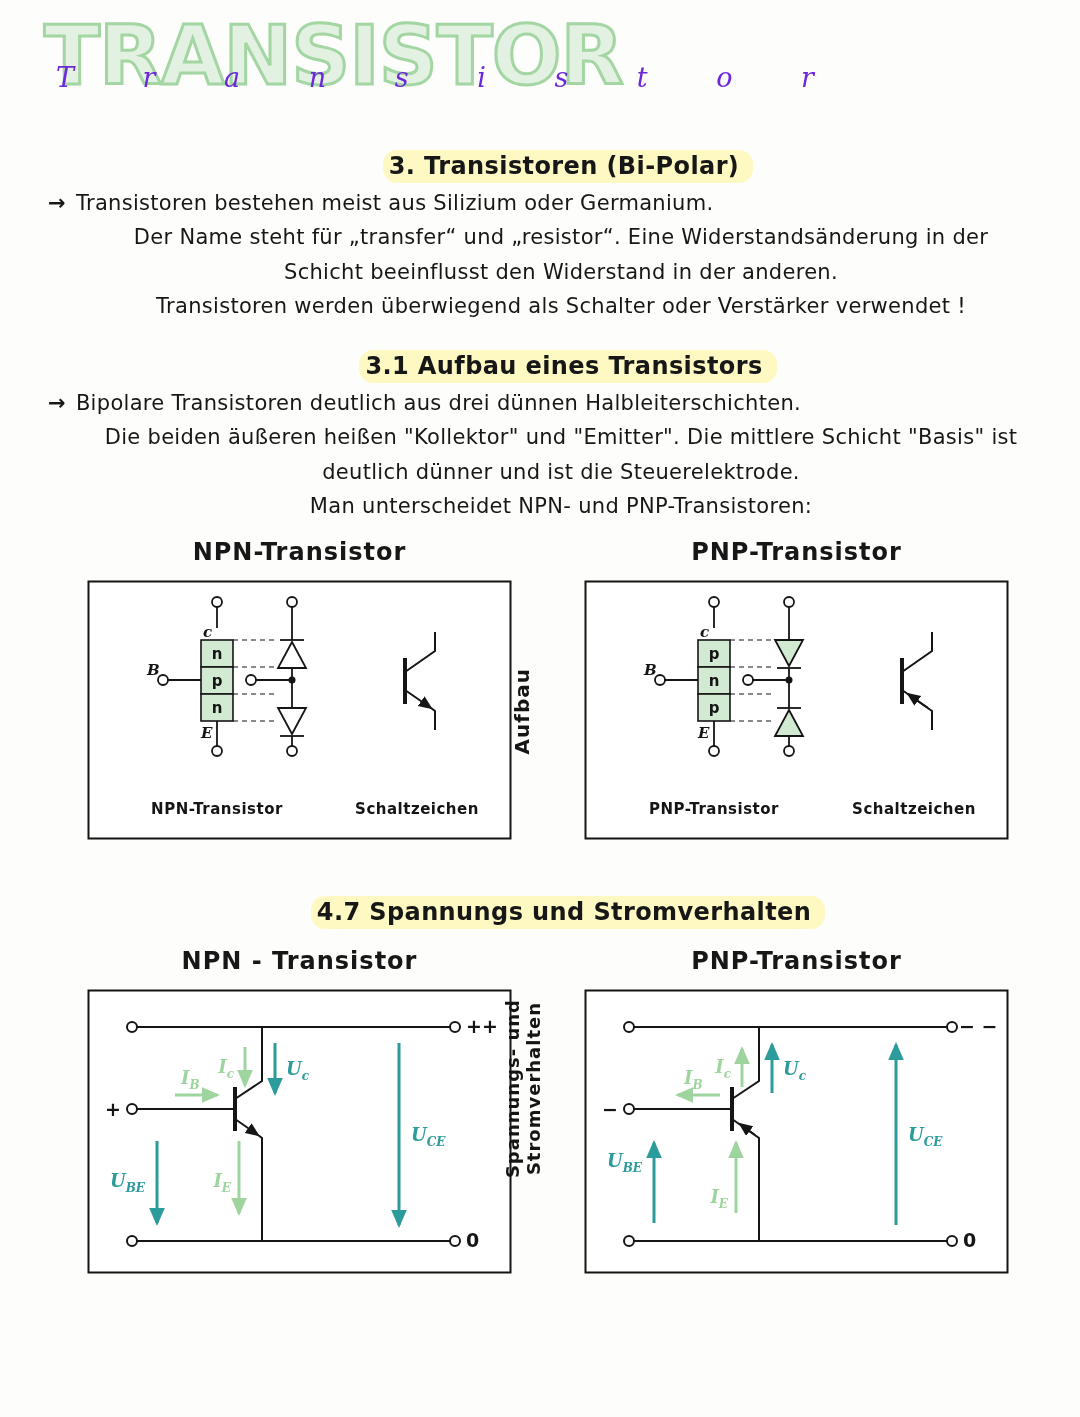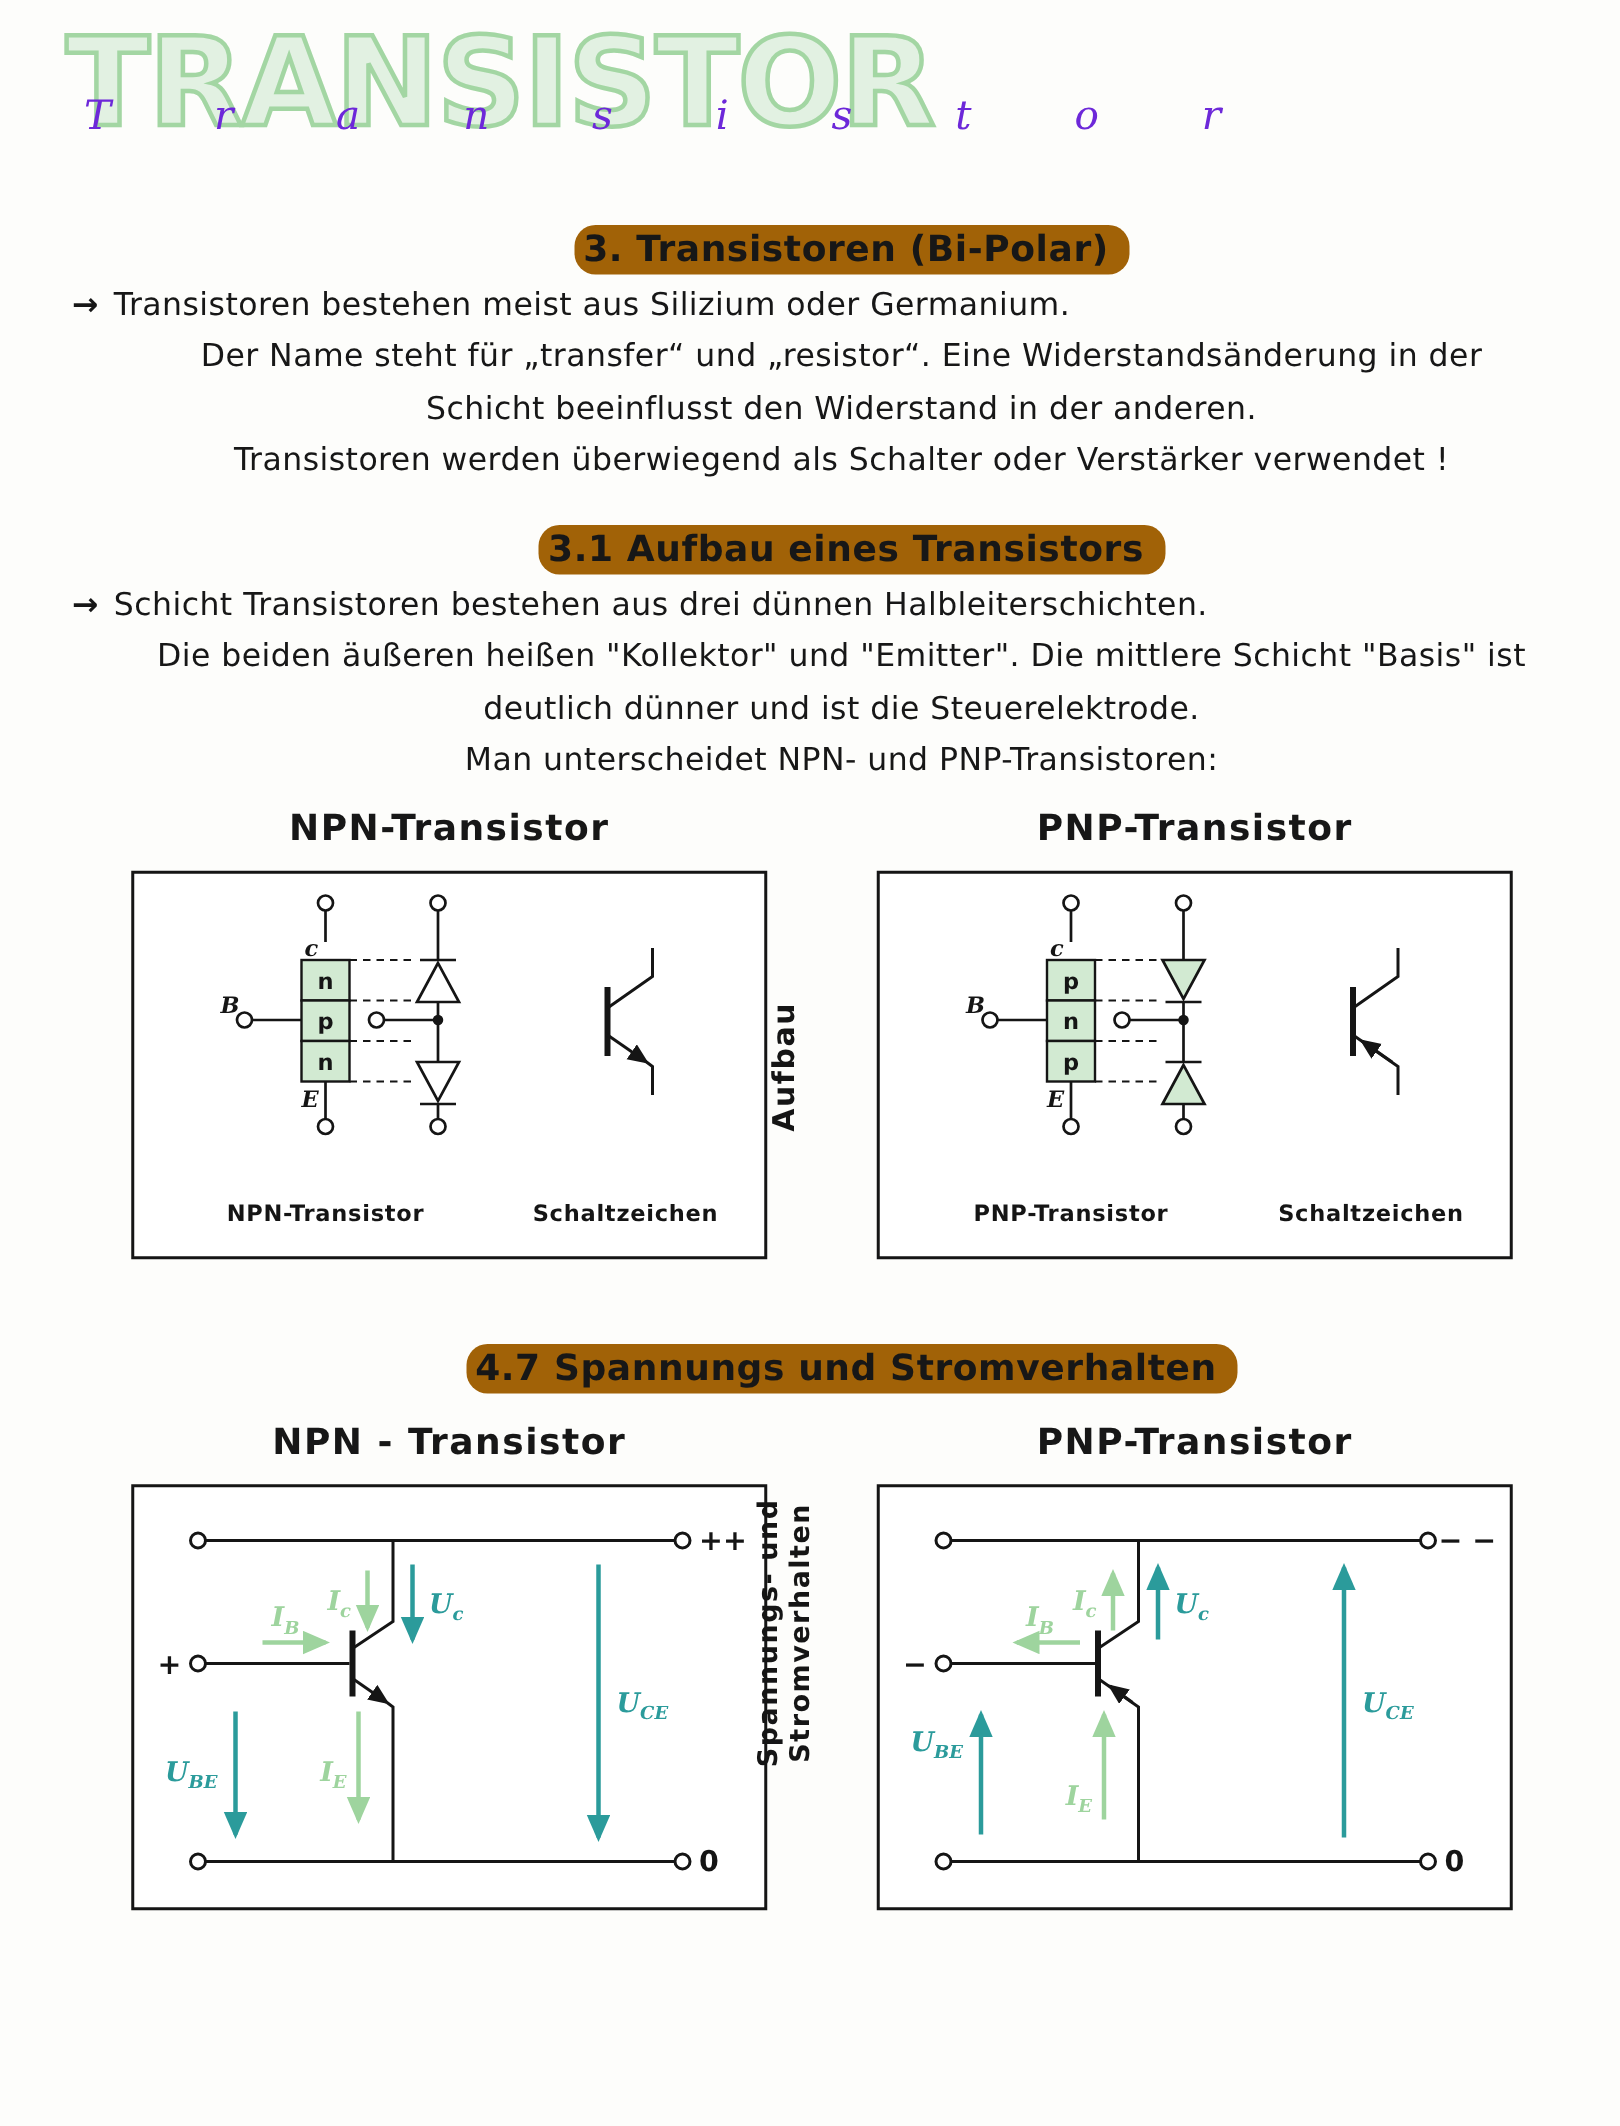--- a/index.html
+++ b/index.html
@@ -8,21 +8,21 @@
   .page { position:absolute; inset:0; padding:18px 40px 0 48px;text-align:center; }
 
   
   .title-wrap { position:relative; height:120px; }
   .title-block { position:absolute; top:-10px; left:-4px; font-size:82px; font-weight:800;
                  letter-spacing:-1px; color:#e2f1e2; -webkit-text-stroke:3px #a3d6a3; }
   .title-script { position:absolute; top:44px; left:8px; font-family:"DejaVu Serif", serif;
                   font-style:italic; font-size:27px; letter-spacing:30px; color:#6d28d9; white-space:nowrap; }
 
   
-  .hl { background:#a16207; border-radius:14px; padding:2px 14px 3px 6px; display:inline-block;margin-left:48px; }
+  .hl { background:#fef9c3; border-radius:14px; padding:2px 14px 3px 6px; display:inline-block;margin-left:48px; }
   .h2 { font-size:24px; font-weight:600; letter-spacing:0.4px; }
   .sec3 { margin-top:12px; }
   .sec31 { margin-top:30px; }
   .sec32 { margin-top:56px; }
   .line { font-size:21px; letter-spacing:0.3px; margin-top:7px; line-height:1.3; }
   .first { display:flex; gap:10px; }
   .bullet { font-weight:700; }
   .indent { margin-left:34px; }
 
   
@@ -65,21 +65,21 @@
     </div>
     <div class="line indent">Der Name steht für „transfer“ und „resistor“. Eine Widerstandsänderung in der</div>
     <div class="line indent">Schicht beeinflusst den Widerstand in der anderen.</div>
     <div class="line indent">Transistoren werden überwiegend als Schalter oder Verstärker verwendet !</div>
   </div>
 
   <div class="sec31">
     <div><span class="hl h2">3.1 Aufbau eines Transistors</span></div>
     <div class="line first">
       <span class="bullet">→</span>
-      <span>Schicht Transistoren bestehen aus drei dünnen Halbleiterschichten.</span>
+      <span>Bipolare Transistoren deutlich aus drei dünnen Halbleiterschichten.</span>
     </div>
     <div class="line indent">Die beiden äußeren heißen "Kollektor" und "Emitter". Die mittlere Schicht "Basis" ist</div>
     <div class="line indent">deutlich dünner und ist die Steuerelektrode.</div>
     <div class="line indent">Man unterscheidet NPN- und PNP-Transistoren:</div>
   </div>
 
   <div class="diagrow">
 
     <div class="diagcol1">
       <div class="dtitle">NPN-Transistor</div>

